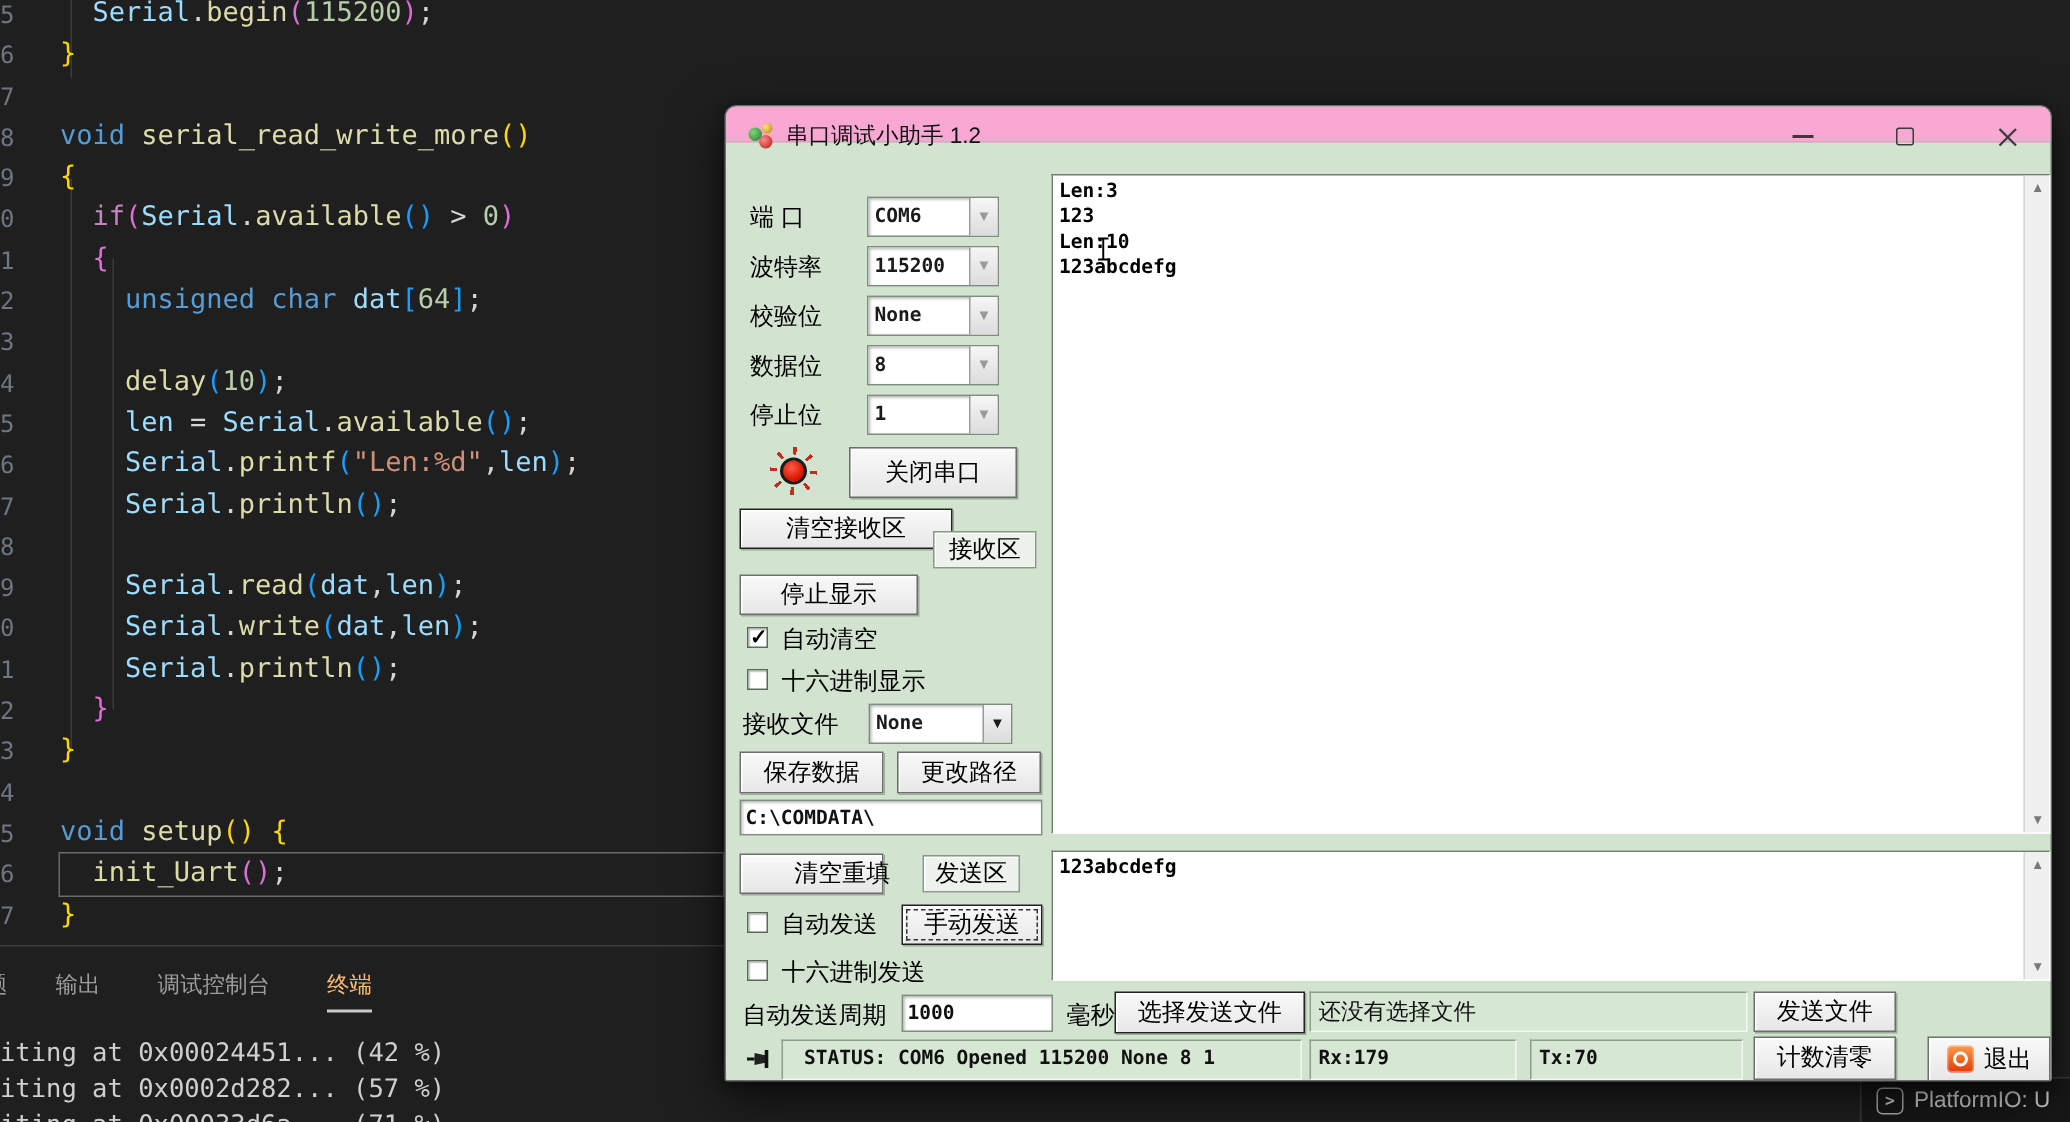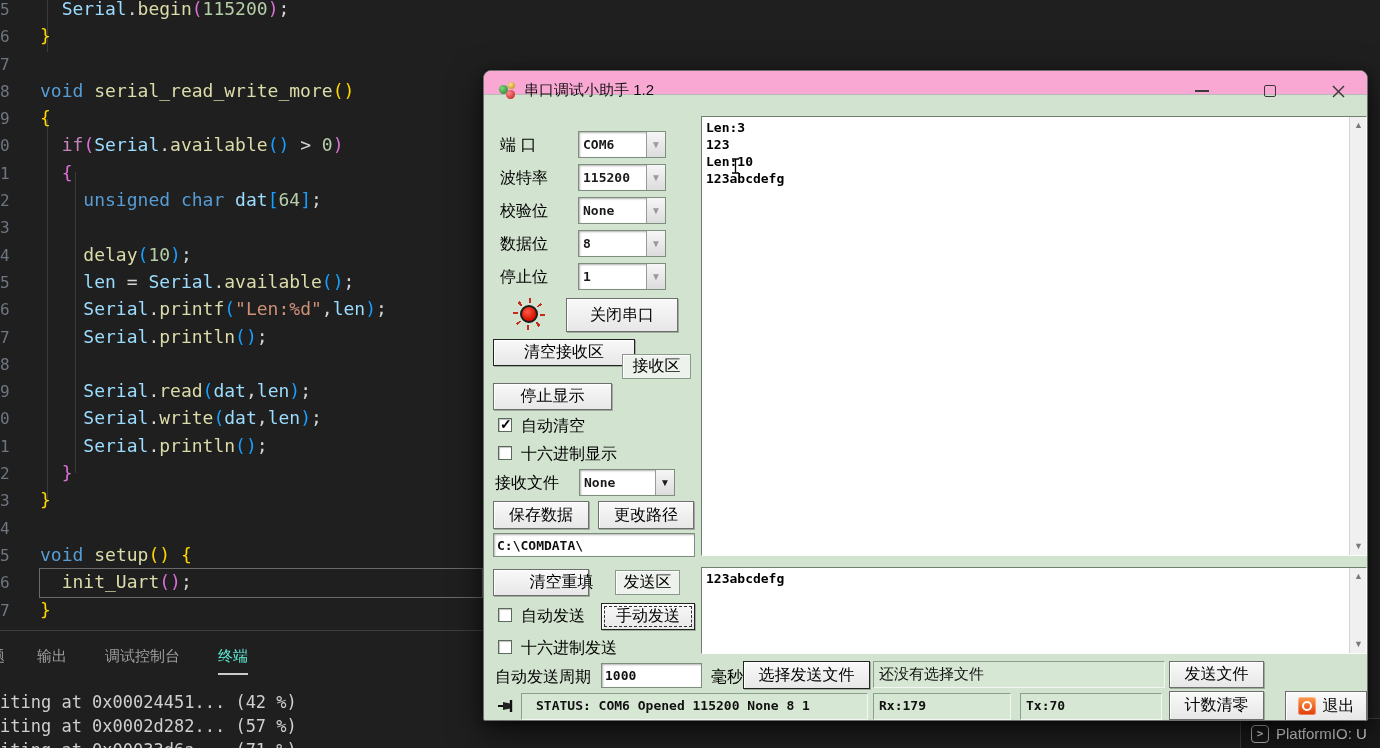--- a/index.html
+++ b/index.html
@@ -16,21 +16,21 @@
   .tk-num{color:#b5cea8} .tk-str{color:#ce9178} .tk-p{color:#d4d4d4}
   .tk-b1{color:#ffd700} .tk-b2{color:#da70d6} .tk-b3{color:#179fff}
   .indent-guide { position:absolute; width:1px; background:#3a3a3a; z-index:1; }
   #curline-box { position:absolute; left:39px; top:568px; width:444px; height:30px;
     border:1px solid #6a6a6a; z-index:3; }
 
   
   #panel-divider { position:absolute; left:0; top:630px; width:483px; height:1px; background:#3e3e3e; z-index:2;}
   #panel-tabs { position:absolute; left:0; top:645px; width:480px; height:38px; z-index:2; }
   .ptab { position:absolute; top:2px; font-size:15px; color:#9d9d9d; cursor:pointer; white-space:nowrap;}
-  .ptab.active { color:#5eead4; border-bottom:2px solid #cacaca; padding-bottom:7px; }
+  .ptab.active { color:#fdba74; border-bottom:2px solid #cacaca; padding-bottom:7px; }
   .ptab.t0{left:-10px} .ptab.t1{left:37px} .ptab.t2{left:105px} .ptab.t3{left:218px}
   #terminal { position:absolute; left:0; top:690px; width:480px; z-index:2; }
   .tline { font:17px "DejaVu Sans Mono", monospace; color:#cfcfcf; line-height:24px; white-space:pre; }
 
   
   #pio-bar { position:absolute; left:1240px; top:718px; width:140px; height:30px; z-index:5;
     background:#181818; border-top:1px solid #3c3c3c; border-left:1px solid #3c3c3c;
     display:flex; align-items:center; }
   #pio-icon { width:18px; height:18px; border:1px solid #b5b5b5; border-radius:4px; margin:0 7px 0 10px;
     color:#cfcfcf; font:bold 11px "DejaVu Sans Mono", monospace; text-align:center; line-height:16px;}

